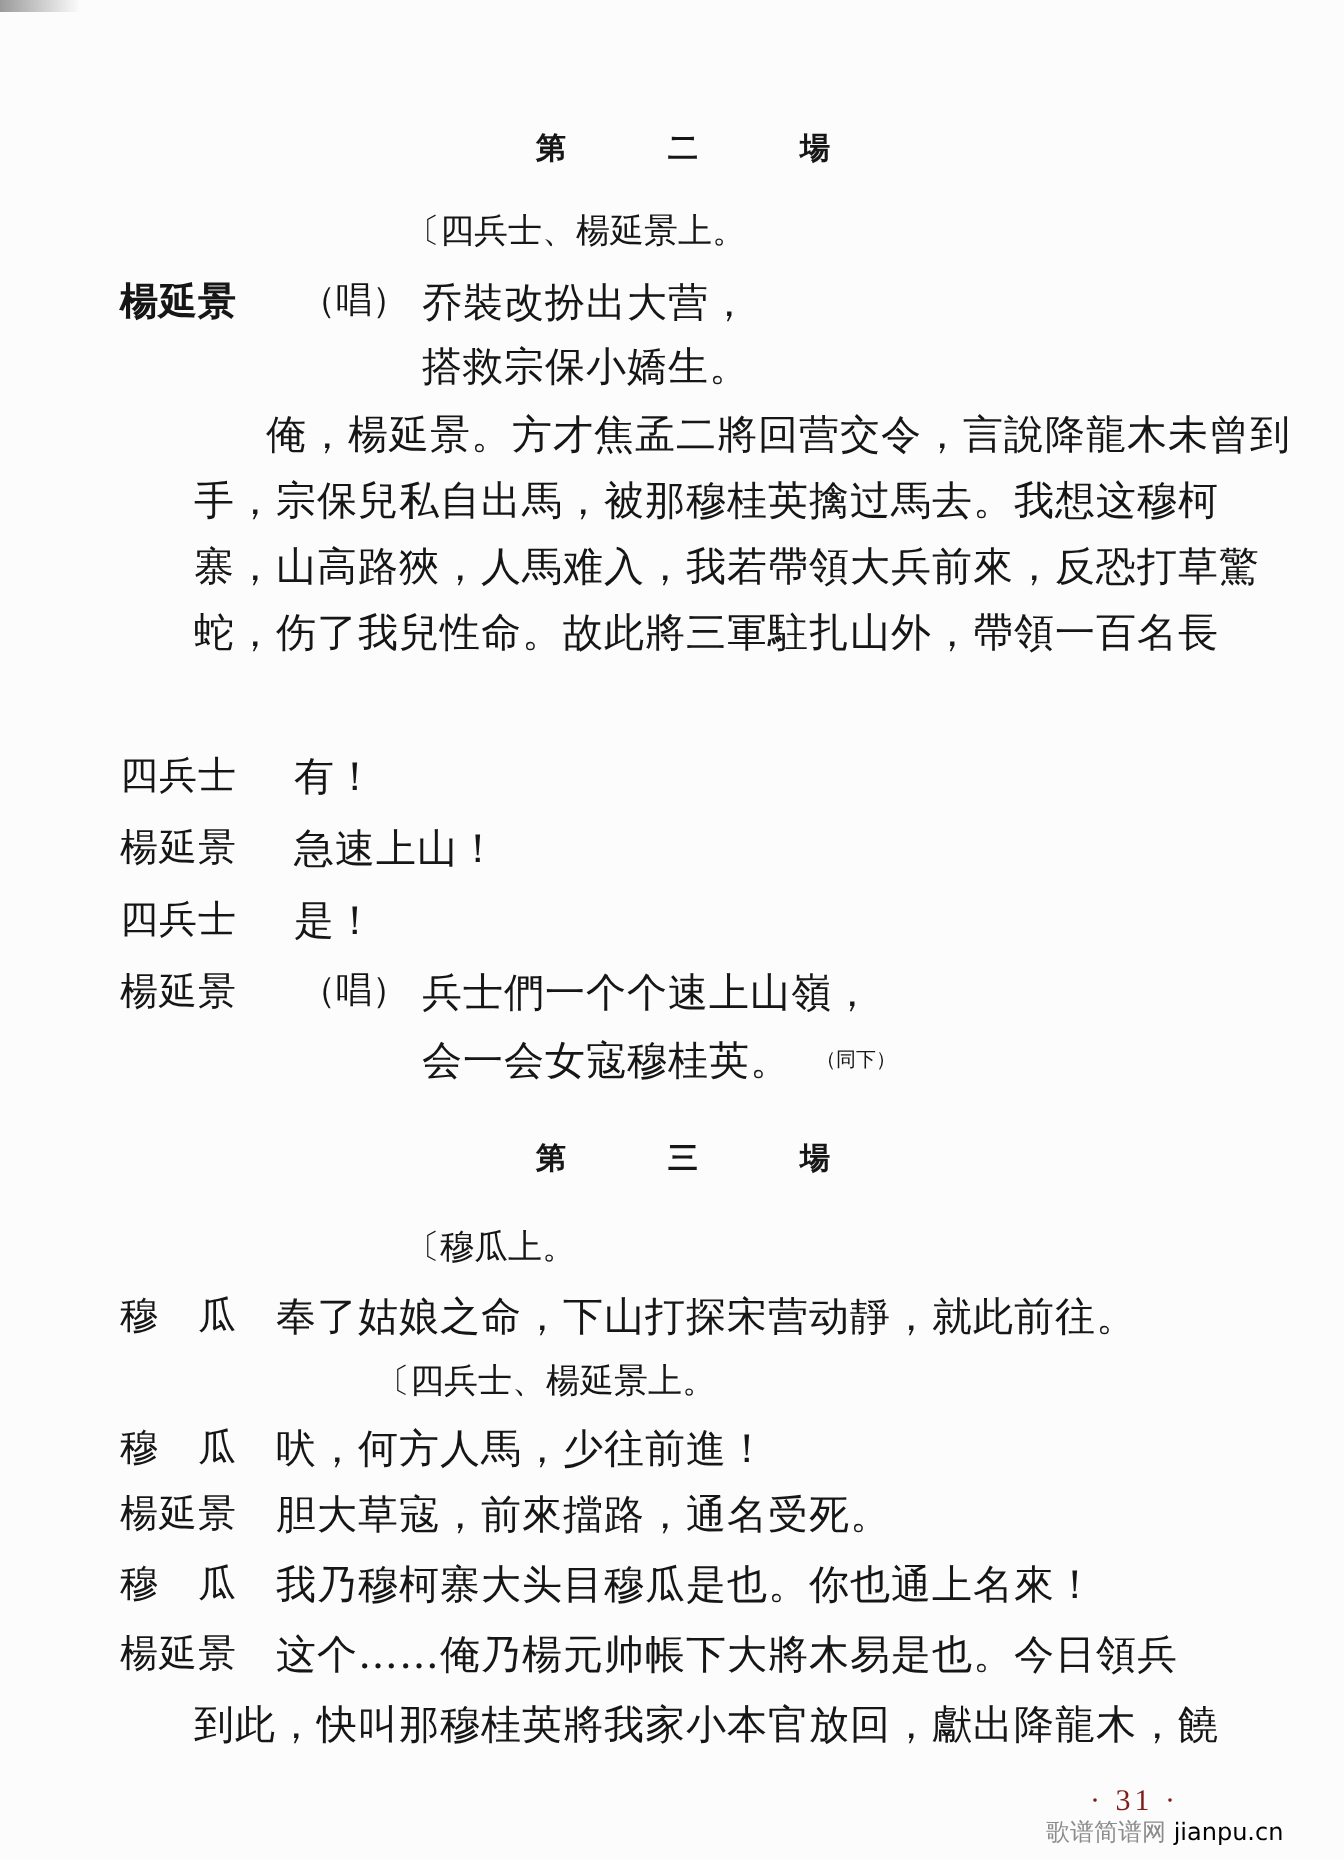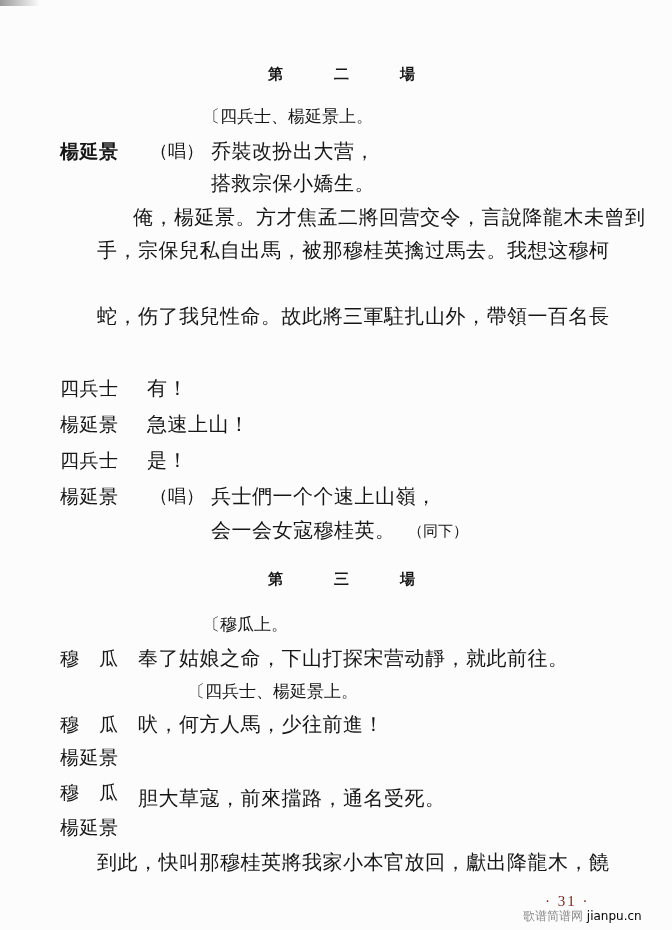--- a/index.html
+++ b/index.html
@@ -96,57 +96,60 @@
 
   <div class="stage" style="left:203px; top:104px;">〔四兵士、楊延景上。</div>
 
   <div class="speaker" style="left:60px; top:139px; font-weight:bold;">楊延景</div>
   <div class="sung" style="left:150px; top:139px;">（唱）</div>
   <div class="line" style="left:211px; top:139px;">乔裝改扮出大营，</div>
   <div class="line" style="left:211px; top:171px;">搭救宗保小嬌生。</div>
 
   <div class="line" style="left:97px; top:205px;margin-left:36px;">俺，楊延景。方才焦孟二將回营交令，言說降龍木未曾到</div>
   <div class="line" style="left:97px; top:238px;">手，宗保兒私自出馬，被那穆桂英擒过馬去。我想这穆柯</div>
+  <div class="line" style="left:97px; top:271px;">寨，山高路狹，人馬难入，我若帶領大兵前來，反恐打草驚</div>
   <div class="line" style="left:97px; top:304px;">蛇，伤了我兒性命。故此將三軍駐扎山外，帶領一百名長</div>
 
   <div class="speaker" style="left:60px; top:376px;">四兵士</div>
   <div class="line" style="left:147px; top:376px;">有！</div>
 
   <div class="speaker" style="left:60px; top:412px;">楊延景</div>
   <div class="line" style="left:147px; top:412px;">急速上山！</div>
 
   <div class="speaker" style="left:60px; top:448px;">四兵士</div>
   <div class="line" style="left:147px; top:448px;">是！</div>
 
   <div class="speaker" style="left:60px; top:484px;">楊延景</div>
   <div class="sung" style="left:150px; top:484px;">（唱）</div>
   <div class="line" style="left:211px; top:484px;">兵士們一个个速上山嶺，</div>
   <div class="line" style="left:211px; top:518px;">会一会女寇穆桂英。</div>
-  <div class="stage" style="left:408px; top:519px; font-size:15px;">（同下）</div>
+  <div class="stage" style="left:408px; top:519px; font-size:10px;">（同下）</div>
 
   <div class="scene-title" style="left:268px; top:567px;">
     <span>第</span><span>三</span><span>場</span>
   </div>
 
   <div class="stage" style="left:203px; top:612px;">〔穆瓜上。</div>
 
   <div class="speaker" style="left:60px; top:646px;">穆　瓜</div>
   <div class="line" style="left:138px; top:646px;">奉了姑娘之命，下山打探宋营动靜，就此前往。</div>
 
   <div class="stage" style="left:188px; top:679px;">〔四兵士、楊延景上。</div>
 
   <div class="speaker" style="left:60px; top:712px;">穆　瓜</div>
   <div class="line" style="left:138px; top:712px;">吠，何方人馬，少往前進！</div>
 
   <div class="speaker" style="left:60px; top:745px;">楊延景</div>
-  <div class="line" style="left:138px; top:786px;">胆大草寇，前來擋路，通名受死。</div>
+  <div class="line" style="left:138px; top:745px;">胆大草寇，前來擋路，通名受死。</div>
 
   <div class="speaker" style="left:60px; top:780px;">穆　瓜</div>
+  <div class="line" style="left:138px; top:780px;">我乃穆柯寨大头目穆瓜是也。你也通上名來！</div>
 
   <div class="speaker" style="left:60px; top:815px;">楊延景</div>
+  <div class="line" style="left:138px; top:815px;">这个……俺乃楊元帅帳下大將木易是也。今日領兵</div>
 
   <div class="line" style="left:97px; top:850px;">到此，快叫那穆桂英將我家小本官放回，獻出降龍木，饒</div>
 
   <div class="footer-page">· 31 ·</div>
   <div class="watermark">
     <span>歌谱简谱网</span>
     <span class="wm-url">jianpu.cn</span>
   </div>
 </div>
 

